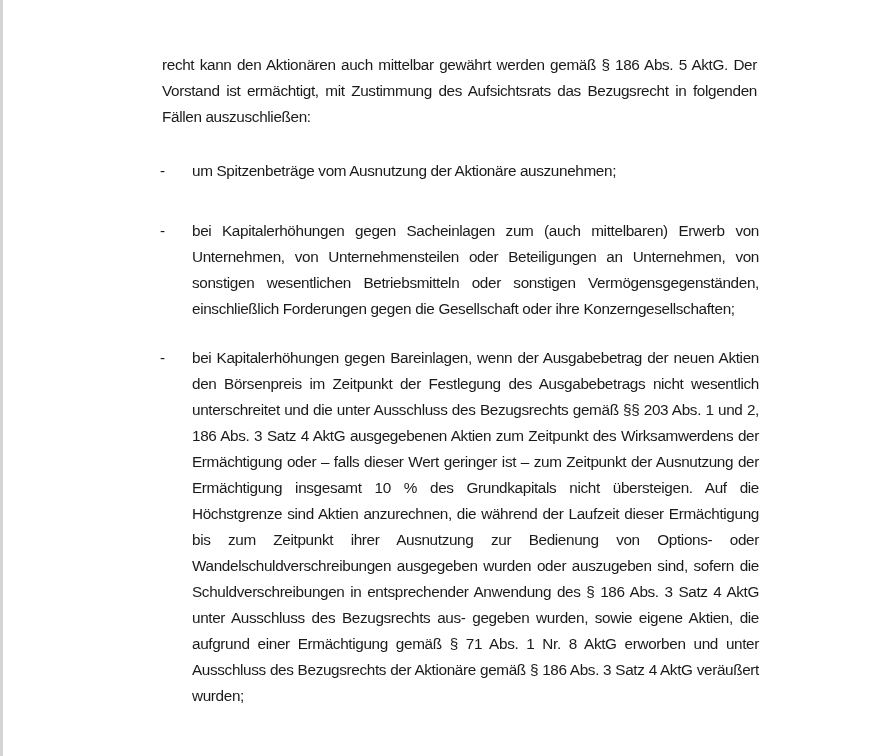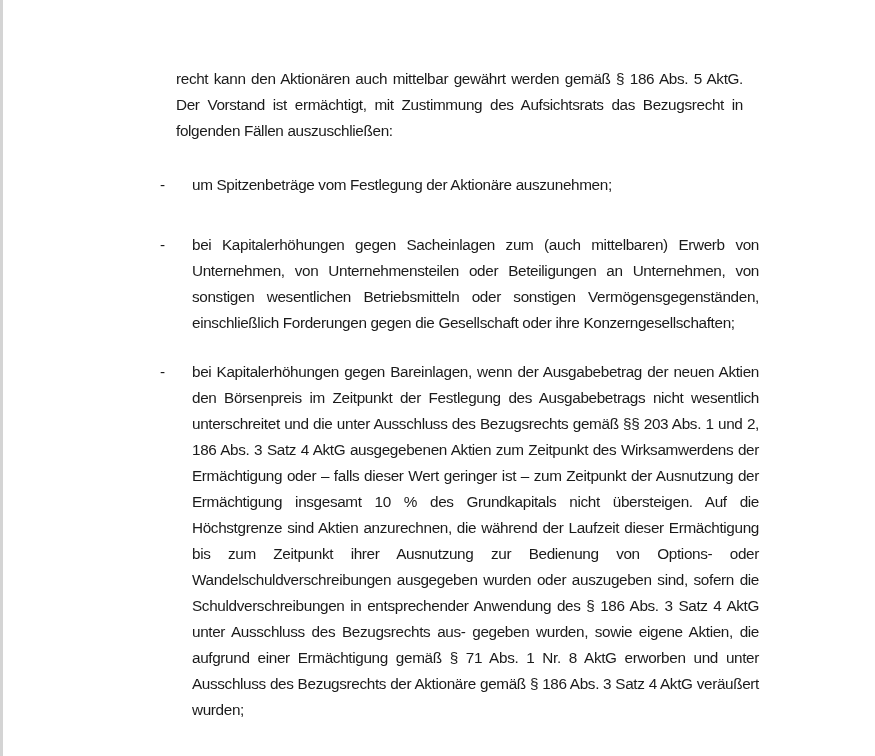--- a/index.html
+++ b/index.html
@@ -12,21 +12,21 @@
     }
     .left-edge {
       position: absolute; left: 0; top: 0; width: 3px; height: 756px;
       background: #d4d4d4;
     }
     .page {
       position: absolute; left: 160px; top: 50px; width: 599px;
       font-size: 15.3px; line-height: 26px;
       letter-spacing: -0.35px;
     }
-    .para { text-align: justify; text-align-last: left; margin: 16px; }
+    .para { text-align: justify; text-align-last: left; margin: 2px; }
     .list-item {
       position: relative; padding-left: 32px; text-align: justify;
       text-align-last: left;
     }
     .dash {
       position: absolute; left: 0; top: 0;
     }
     .li1 { margin-top: 28px; }
     .li2 { margin-top: 34px; }
     .li3 { margin-top: 23px; }
@@ -34,21 +34,21 @@
 </head>
 <body>
 
 <div class="left-edge"></div>
 
 <div class="page">
   <p class="para">recht kann den Aktionären auch mittelbar gewährt werden gemäß § 186 Abs. 5 AktG. Der Vorstand ist ermächtigt, mit Zustimmung des Aufsichtsrats das Bezugsrecht in folgenden Fällen auszuschließen:</p>
 
   <div class="list-item li1">
     <span class="dash">-</span>
-    <span>um Spitzenbeträge vom Festlegung der Aktionäre auszunehmen;</span>
+    <span>um Spitzenbeträge vom Ausnutzung der Aktionäre auszunehmen;</span>
   </div>
 
   <div class="list-item li2">
     <span class="dash">-</span>
     <span>bei Kapitalerhöhungen gegen Sacheinlagen zum (auch mittelbaren) Erwerb von Unternehmen, von Unternehmensteilen oder Beteiligungen an Unternehmen, von sonstigen wesentlichen Betriebsmitteln oder sonstigen Vermögensgegenständen, einschließlich Forderungen gegen die Gesellschaft oder ihre Konzerngesellschaften;</span>
   </div>
 
   <div class="list-item li3">
     <span class="dash">-</span>
     <span>bei Kapitalerhöhungen gegen Bareinlagen, wenn der Ausgabebetrag der neuen Aktien den Börsenpreis im Zeitpunkt der Festlegung des Ausgabebetrags nicht wesentlich unterschreitet und die unter Ausschluss des Bezugsrechts gemäß §§ 203 Abs. 1 und 2, 186 Abs. 3 Satz 4 AktG ausgegebenen Aktien zum Zeitpunkt des Wirksamwerdens der Ermächtigung oder – falls dieser Wert geringer ist – zum Zeitpunkt der Ausnutzung der Ermächtigung insgesamt 10 % des Grundka­pitals nicht übersteigen. Auf die Höchstgrenze sind Aktien anzurechnen, die wäh­rend der Laufzeit dieser Ermächtigung bis zum Zeitpunkt ihrer Ausnutzung zur Bedienung von Options- oder Wandelschuldverschreibungen ausgegeben wurden oder auszugeben sind, sofern die Schuldverschreibungen in entsprechender Anwendung des § 186 Abs. 3 Satz 4 AktG unter Ausschluss des Bezugsrechts aus- gegeben wurden, sowie eigene Aktien, die aufgrund einer Ermächtigung gemäß § 71 Abs. 1 Nr. 8 AktG erworben und unter Ausschluss des Bezugsrechts der Aktionäre gemäß § 186 Abs. 3 Satz 4 AktG veräußert wurden;</span>

